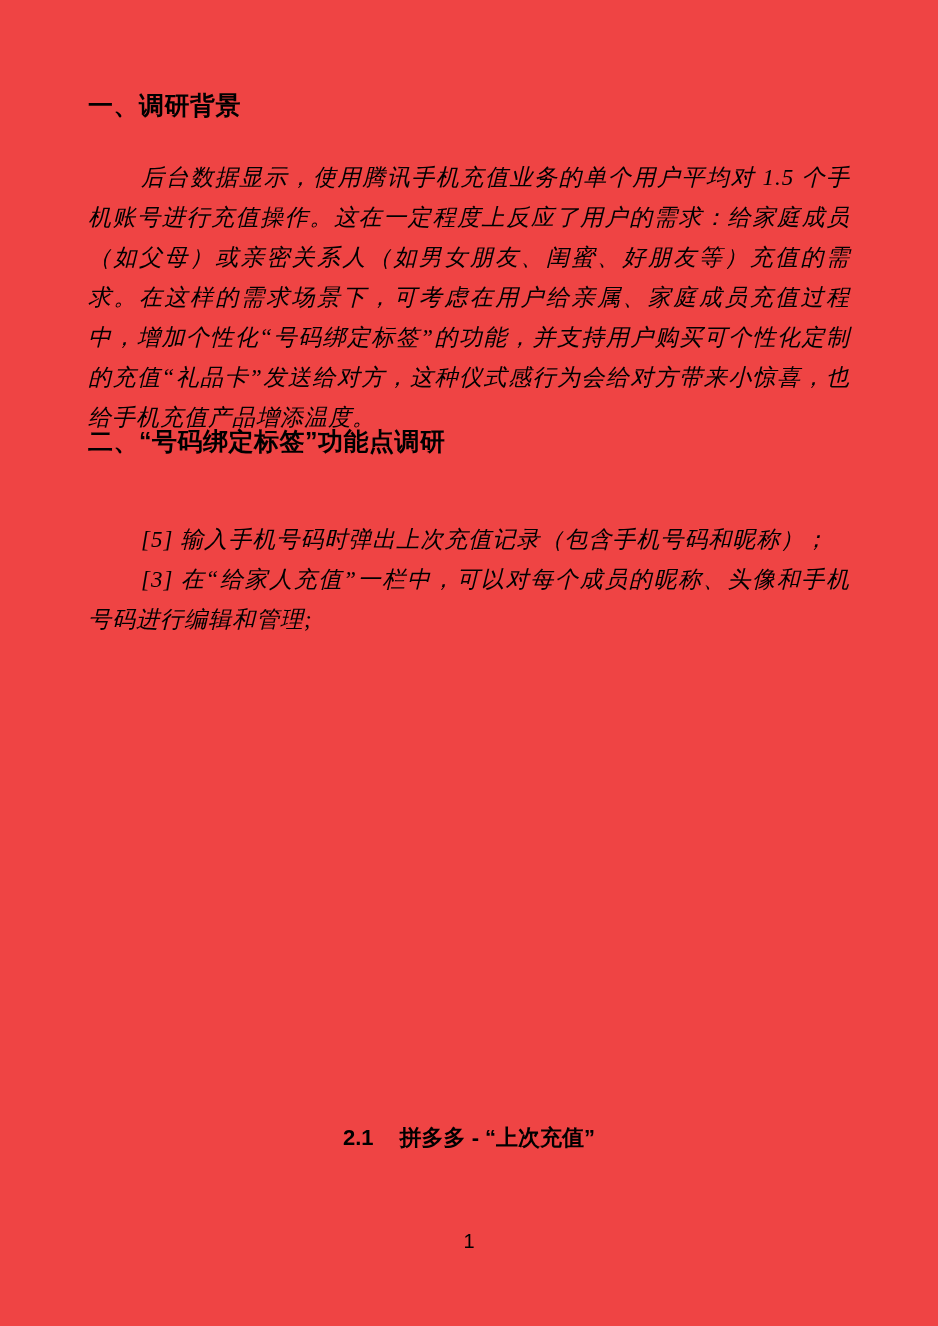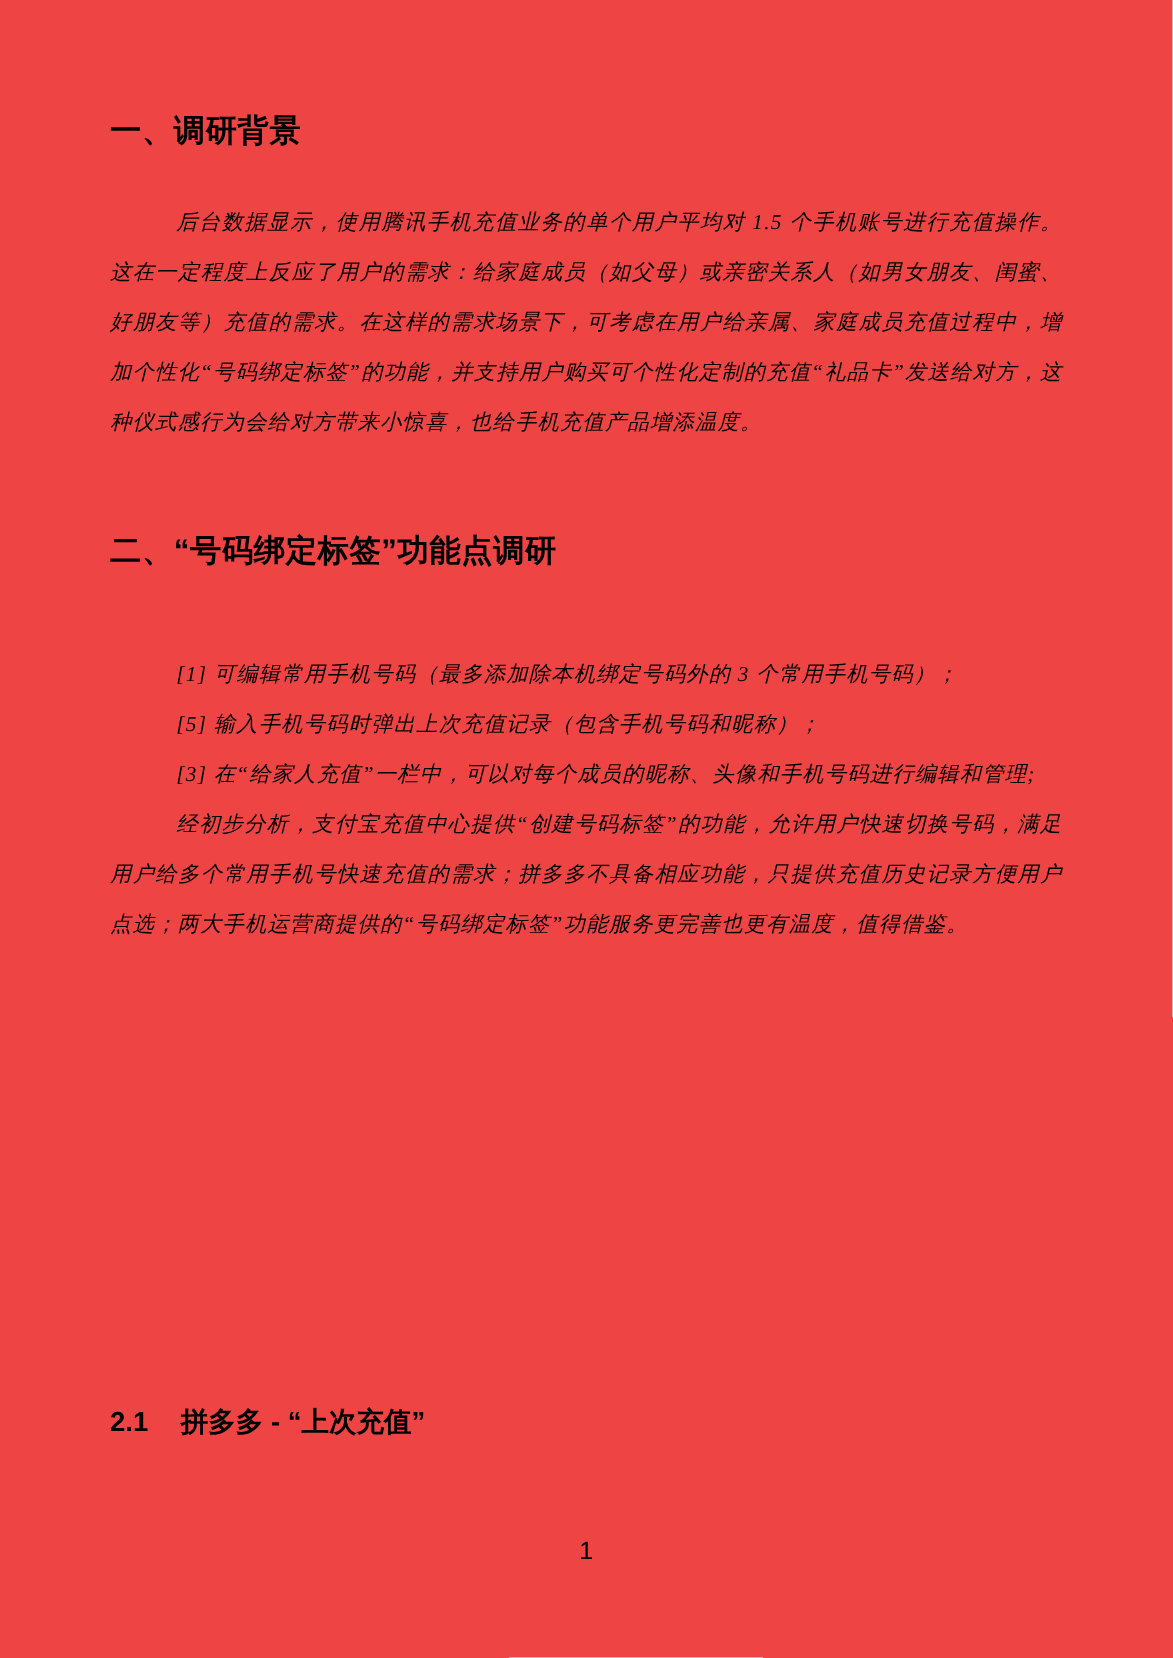--- a/index.html
+++ b/index.html
@@ -33,39 +33,40 @@
     position: absolute;
     left: 88px;
     right: 88px;
   }
   .p1-block { top: 158px; }
   .p2-block { top: 520px; }
   .body-par {
     margin: 0;
     font-family: "Liberation Serif", serif;
     font-style: italic;
-    font-size: 17px;
+    font-size: 23px;
     line-height: 40px;
     letter-spacing: 1px;
     text-align: justify;
     text-justify: inter-character;
     text-indent: 53px;
     color: #000000;
   }
   .h2 {
     position: absolute;
     left: 88px;
     right: 88px;
     top: 1124px;
     margin: 0;
     font-family: "Liberation Sans", sans-serif;
     font-weight: 600;
     font-size: 22px;
     line-height: 28px;
     color: #000000;
+    text-align: center;
   }
   .h2 .h2-num {
     display: inline-block;
     margin-right: 26px;
   }
   .page-number {
     position: absolute;
     left: 0;
     right: 0;
     top: 1228px;
@@ -83,24 +84,22 @@
 
   <h1 class="h1 h1-first">一、调研背景</h1>
 
   <div class="body-block p1-block">
     <p class="body-par">后台数据显示，使用腾讯手机充值业务的单个用户平均对 1.5 个手机账号进行充值操作。这在一定程度上反应了用户的需求：给家庭成员（如父母）或亲密关系人（如男女朋友、闺蜜、好朋友等）充值的需求。在这样的需求场景下，可考虑在用户给亲属、家庭成员充值过程中，增加个性化“号码绑定标签”的功能，并支持用户购买可个性化定制的充值“礼品卡”发送给对方，这种仪式感行为会给对方带来小惊喜，也给手机充值产品增添温度。</p>
   </div>
 
   <h1 class="h1 h1-second">二、“号码绑定标签”功能点调研</h1>
 
   <div class="body-block p2-block">
-    <p class="body-par">[1] 可编辑常用手机号码（最多添加除本机绑定号码外的 3 个常用手机号码）；</p>
     <p class="body-par">[5] 输入手机号码时弹出上次充值记录（包含手机号码和昵称）；</p>
     <p class="body-par">[3] 在“给家人充值”一栏中，可以对每个成员的昵称、头像和手机号码进行编辑和管理;</p>
-    <p class="body-par">经初步分析，支付宝充值中心提供“创建号码标签”的功能，允许用户快速切换号码，满足用户给多个常用手机号快速充值的需求；拼多多不具备相应功能，只提供充值历史记录方便用户点选；两大手机运营商提供的“号码绑定标签”功能服务更完善也更有温度，值得借鉴。</p>
   </div>
 
   <h2 class="h2">
     <span class="h2-num">2.1</span><span>拼多多 - “上次充值”</span>
   </h2>
 
   <div class="page-number">1</div>
 
 </div>
 

